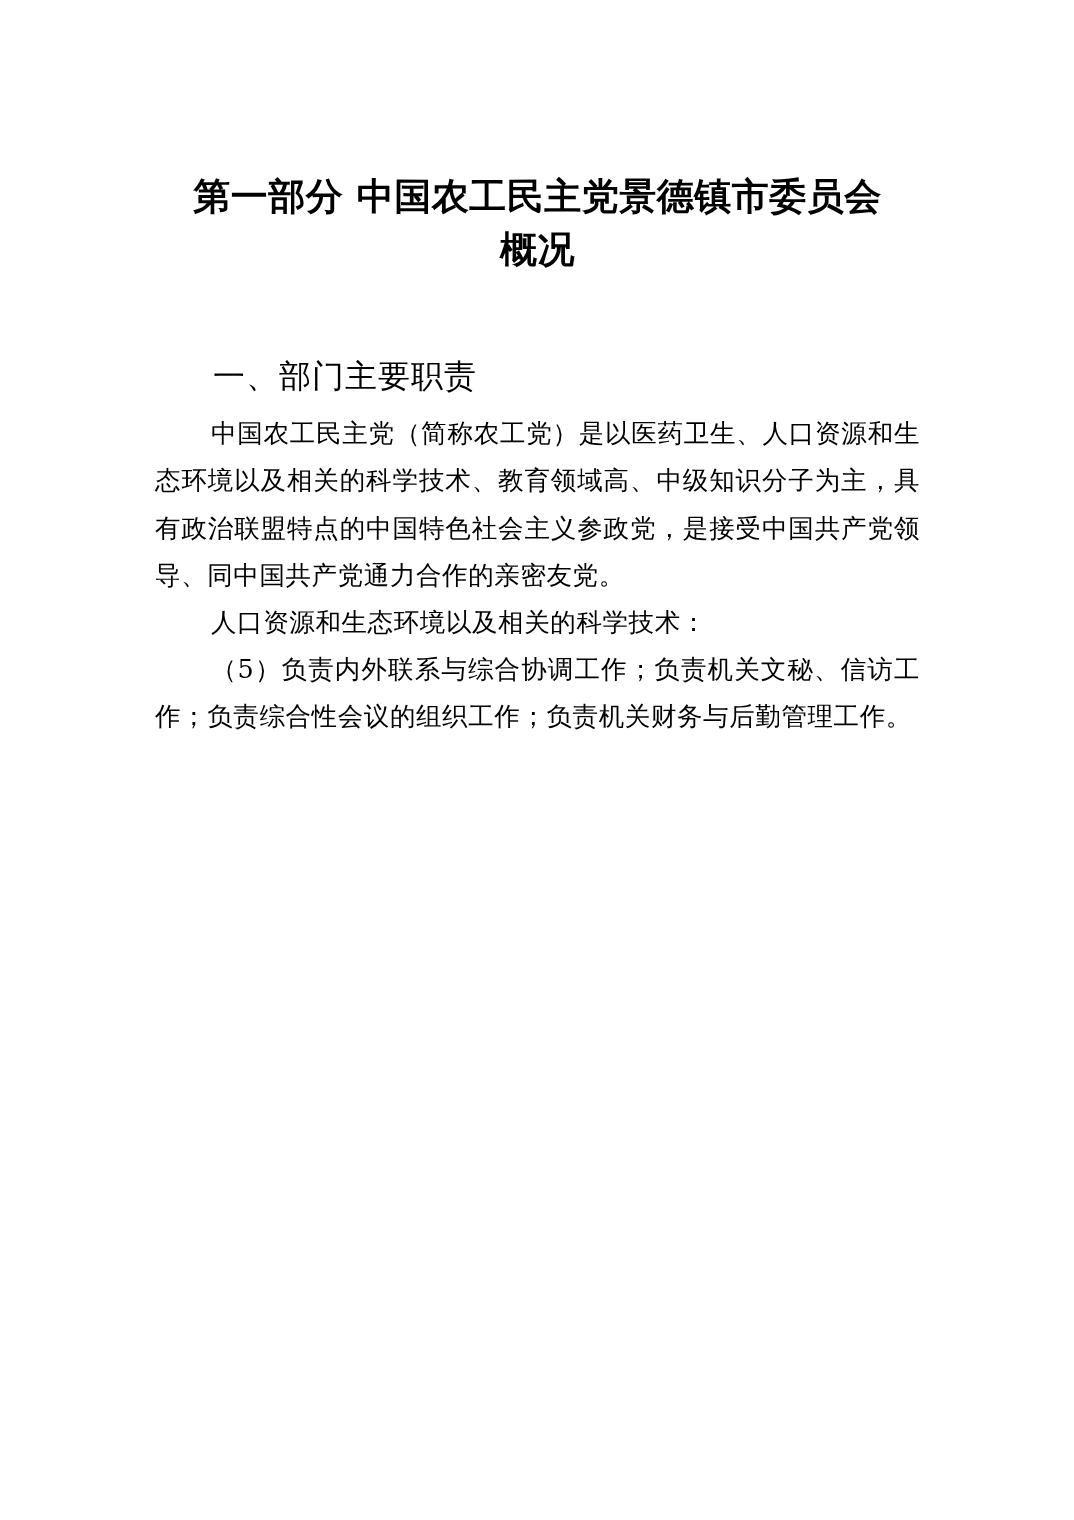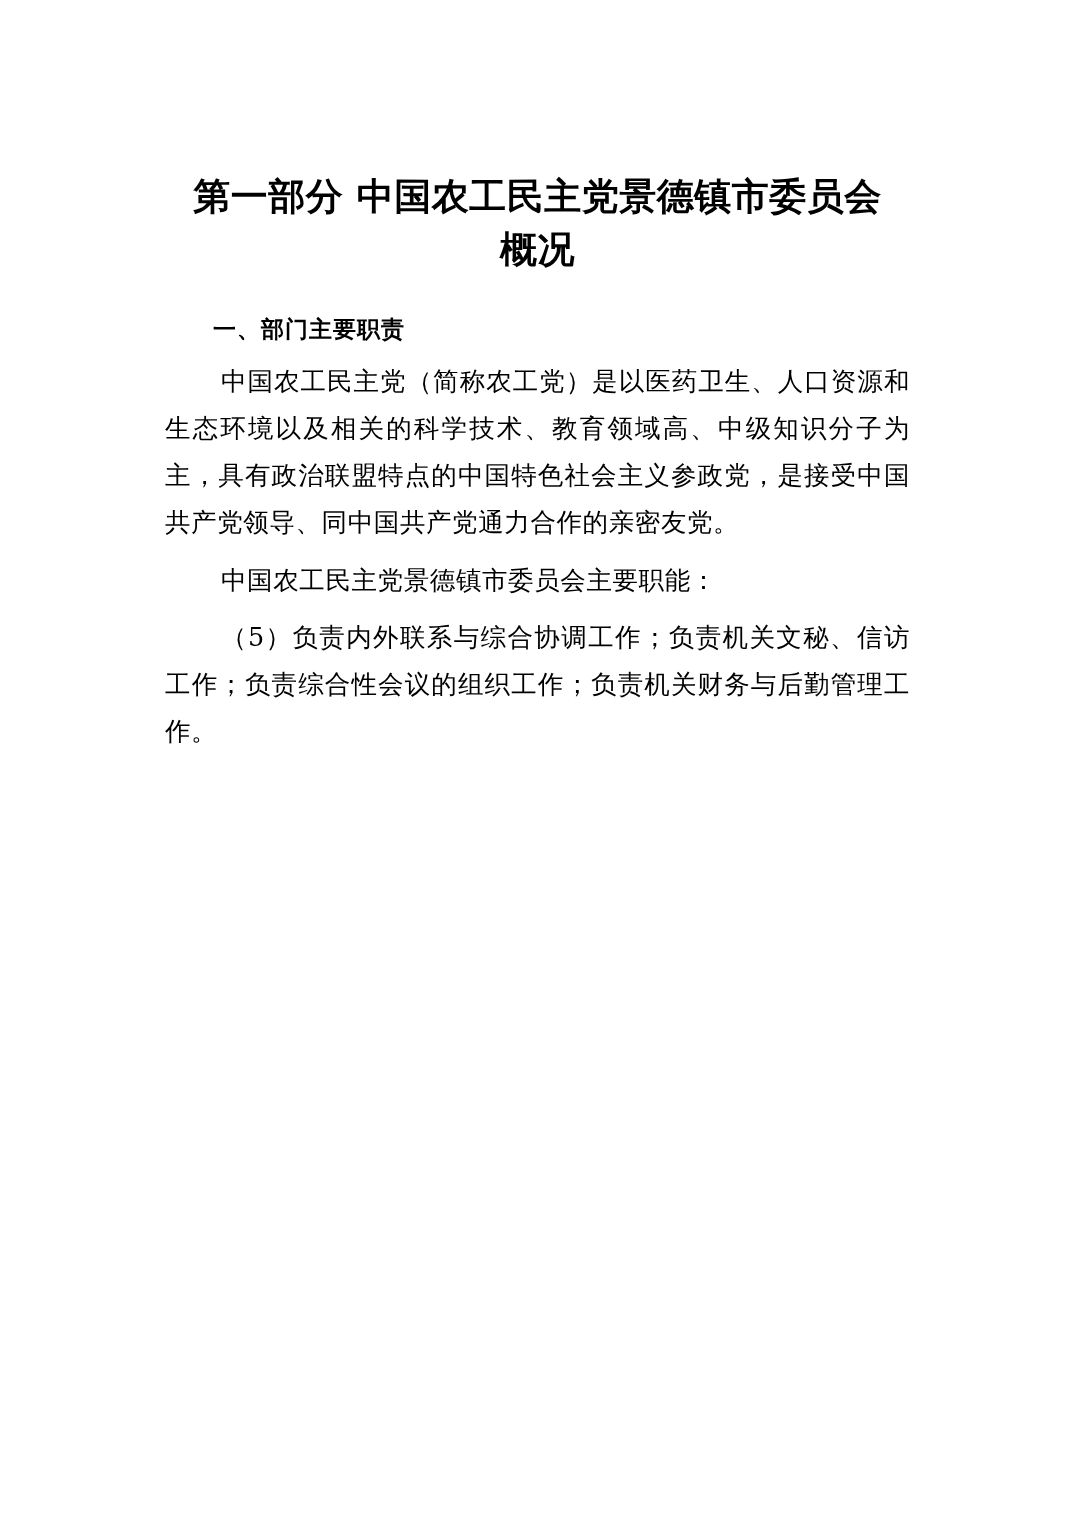--- a/index.html
+++ b/index.html
@@ -27,33 +27,33 @@
     font-family: "DejaVu Serif", "Liberation Serif", serif;
     font-weight: bold;
     font-size: 37px;
     line-height: 1.42;
     text-align: center;
     letter-spacing: 0.5px;
     margin: 0 0 0 0;
   }
   .section-heading {
     font-family: "DejaVu Sans", "Liberation Sans", sans-serif;
-    font-weight: bold;
-    font-size: 23px;
+    font-weight: normal;
+    font-size: 32px;
     line-height: 1.6;
-    margin: 36px 0 8px 0;
+    margin: 76px 0 8px 0;
     text-indent: 58px;
     letter-spacing: 1px;
   }
   .para {
     font-size: 25.5px;
     line-height: 1.85;
     text-align: justify;
     text-justify: inter-ideograph;
-    margin: 10px;
+    margin: 0;
     text-indent: 56px;
     letter-spacing: 0.6px;
   }
   .page-number {
     position: absolute;
     left: 0;
     right: 0;
     top: 1415px;
     text-align: center;
     font-size: 25px;
@@ -68,19 +68,19 @@
   <div class="content">
 
     <h1 class="doc-title">
       <span>第一部分 中国农工民主党景德镇市委员会</span><br>
       <span>概况</span>
     </h1>
 
     <h2 class="section-heading">一、部门主要职责</h2>
 
     <p class="para">中国农工民主党（简称农工党）是以医药卫生、人口资源和生态环境以及相关的科学技术、教育领域高、中级知识分子为主，具有政治联盟特点的中国特色社会主义参政党，是接受中国共产党领导、同中国共产党通力合作的亲密友党。</p>
-    <p class="para">中国农工民主党景德镇市委员会主要职能：</p>
+    <p class="para">人口资源和生态环境以及相关的科学技术：</p>
     <p class="para">（5）负责内外联系与综合协调工作；负责机关文秘、信访工作；负责综合性会议的组织工作；负责机关财务与后勤管理工作。</p>
 
   </div>
 
   <div class="page-number">— 3 —</div>
 </div>
 
 </body></html>

